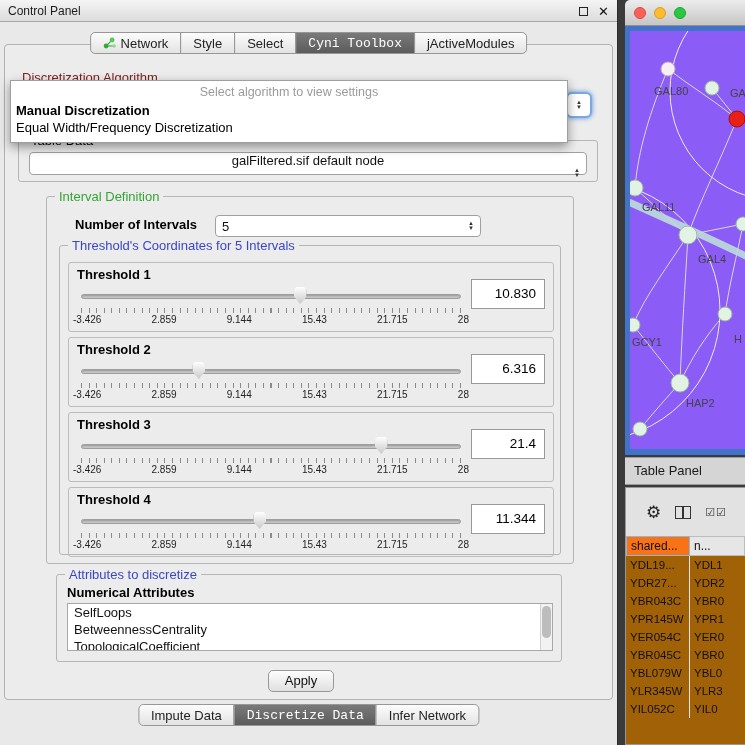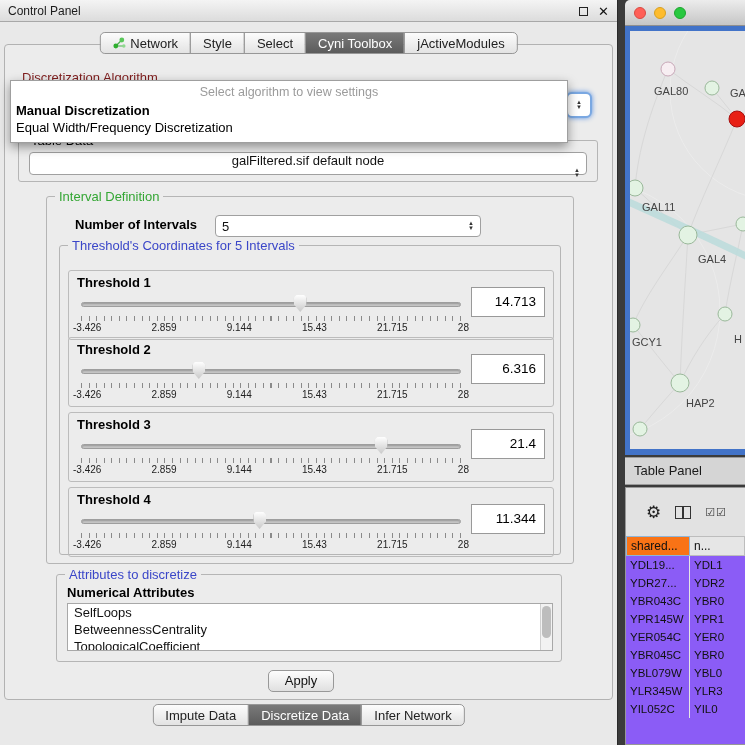--- a/index.html
+++ b/index.html
@@ -19,21 +19,21 @@
 
   .content-border { position:absolute; left:4px; top:44px; width:609px; height:656px;
     border:1px solid #b2b2b2; border-radius:4px; background:#ececec; }
 
   
   .seg-tabs { position:absolute; left:50%; transform:translateX(-50%); display:flex; z-index:6; }
   .seg-tabs .tab { display:flex; align-items:center; gap:5px; padding:3px 12px; font-size:13px; color:#222;
     background:linear-gradient(#fcfcfc,#e3e3e3); border:1px solid #979797; margin-left:-1px; height:22px; white-space:nowrap; }
   .seg-tabs .tab:first-child { border-radius:5px 0 0 5px; margin-left:0; }
   .seg-tabs .tab:last-child { border-radius:0 5px 5px 0; }
-  .seg-tabs .tab.selected { background:linear-gradient(#7a7a7a,#5c5c5c); color:#fff; }
+  .seg-tabs .tab.selected { background:linear-gradient(#7a7a7a,#5c5c5c); color:#fff;font-family:Liberation Mono, monospace; }
   .top-tabs { top:32px; }
   .bottom-tabs { top:704px; }
 
   .net-icon { width:13px; height:12px; display:inline-block; }
 
   
   .group { position:absolute; border:1px solid #b5b5b5; border-radius:3px; }
   .group > .legend { position:absolute; top:-8px; left:8px; background:#ececec; padding:0 4px; font-size:13px; color:#000; }
   .legend.green { color:#33a633; }
   .legend.blue { color:#3a46c8; }
@@ -85,36 +85,36 @@
   
   .net-window { position:absolute; left:625px; top:0; width:121px; height:455px; }
   .mac-titlebar { position:absolute; left:0; top:0; width:100%; height:26px;
     background:linear-gradient(#ececec,#c6c6c6); border-bottom:1px solid #8f8f8f; border-radius:5px 0 0 0; }
   .lights { position:absolute; left:9px; top:7px; display:flex; gap:8px; }
   .light { width:12px; height:12px; border-radius:50%; }
   .light.red { background:#ff5f57; border:1px solid #d94a42; }
   .light.yellow { background:#febc2e; border:1px solid #d7a022; }
   .light.green { background:#28c840; border:1px solid #1fa52f; }
   .net-frame { position:absolute; left:0; top:26px; right:0; bottom:0; background:#4273c8; }
-  .net-canvas { position:absolute; left:5px; top:5px; right:0; bottom:6px; background:#e5e5e5; overflow:hidden; }
+  .net-canvas { position:absolute; left:5px; top:5px; right:0; bottom:6px; background:#8b5cf6; overflow:hidden; }
 
   .tp-strip { position:absolute; left:625px; top:457px; width:121px; height:28px; background:#d5d5d5;
     border-top:1px solid #9a9a9a; border-bottom:1px solid #9a9a9a; font-size:13px; color:#1a1a1a;
     line-height:26px; padding-left:9px; }
 
   .table-window { position:absolute; left:625px; top:487px; width:121px; height:258px; background:#e2e2e2; border:1px solid #979797; }
   .tbl-toolbar { position:absolute; left:0; top:0; width:100%; height:48px; display:flex; align-items:center; gap:14px; padding-left:20px; }
   .gear { font-size:17px; color:#222; line-height:1; }
   .cols-icon { width:16px; height:13px; border:1.5px solid #333; background:
     linear-gradient(to right, transparent 6px, #333 6px, #333 7.5px, transparent 7.5px); }
   .chk { font-size:11px; color:#333; letter-spacing:1px; }
   .tbl-header { position:absolute; left:0; top:48px; width:100%; height:20px; display:flex; font-size:12px; color:#111; }
   .tbl-header .hc1 { width:64px; background:#f97316; border:1px solid #8fb6d9; line-height:18px; padding-left:4px; }
   .tbl-header .hc2 { flex:1; background:#e6e6e6; border:1px solid #bdbdbd; border-left:none; line-height:18px; padding-left:4px; }
-  .tbl-rows { position:absolute; left:0; top:68px; width:100%; bottom:0; background:#8b5cf6; }
+  .tbl-rows { position:absolute; left:0; top:68px; width:100%; bottom:0; background:#a16207; }
   .trow { display:flex; height:18px; font-size:11.5px; color:#111; }
   .trow .c1 { width:64px; padding-left:4px; line-height:18px; border-right:1px solid #e4e4e4; overflow:hidden; white-space:nowrap; }
   .trow .c2 { flex:1; padding-left:4px; line-height:18px; overflow:hidden; white-space:nowrap; }
 
   .gap-strip { position:absolute; left:618px; top:0; width:7px; height:745px; background:#3b3b3b; }
 </style>
 </head>
 <body>
 
 <div class="app">
@@ -188,36 +188,36 @@
         <span>5</span>
         <span class="arrows">
             <span>▲</span>
             <span>▼</span>
           </span>
       </div>
 
       <div class="group" style="left:12px; top:48px; width:502px; height:310px;">
         <span class="legend blue">Threshold's Coordinates for 5 Intervals</span>
 
-        <div class="th-panel" style="top:16px;margin-top:8px;">
+        <div class="th-panel" style="top:16px;">
           <div class="th-label">Threshold 1</div>
           <div class="slider-wrap">
             <div class="slider-track"></div>
             <div class="slider-thumb" style="left: 57.7%;"></div>
           </div>
           <div class="ticks"></div>
           <div class="scale">
             <span>-3.426</span>
             <span>2.859</span>
             <span>9.144</span>
             <span>15.43</span>
             <span>21.715</span>
             <span>28</span>
           </div>
-          <div class="val-box">14.713</div>
+          <div class="val-box">10.830</div>
         </div>
 
         <div class="th-panel" style="top:91px;">
           <div class="th-label">Threshold 2</div>
           <div class="slider-wrap">
             <div class="slider-track"></div>
             <div class="slider-thumb" style="left: 31%;"></div>
           </div>
           <div class="ticks"></div>
           <div class="scale">

